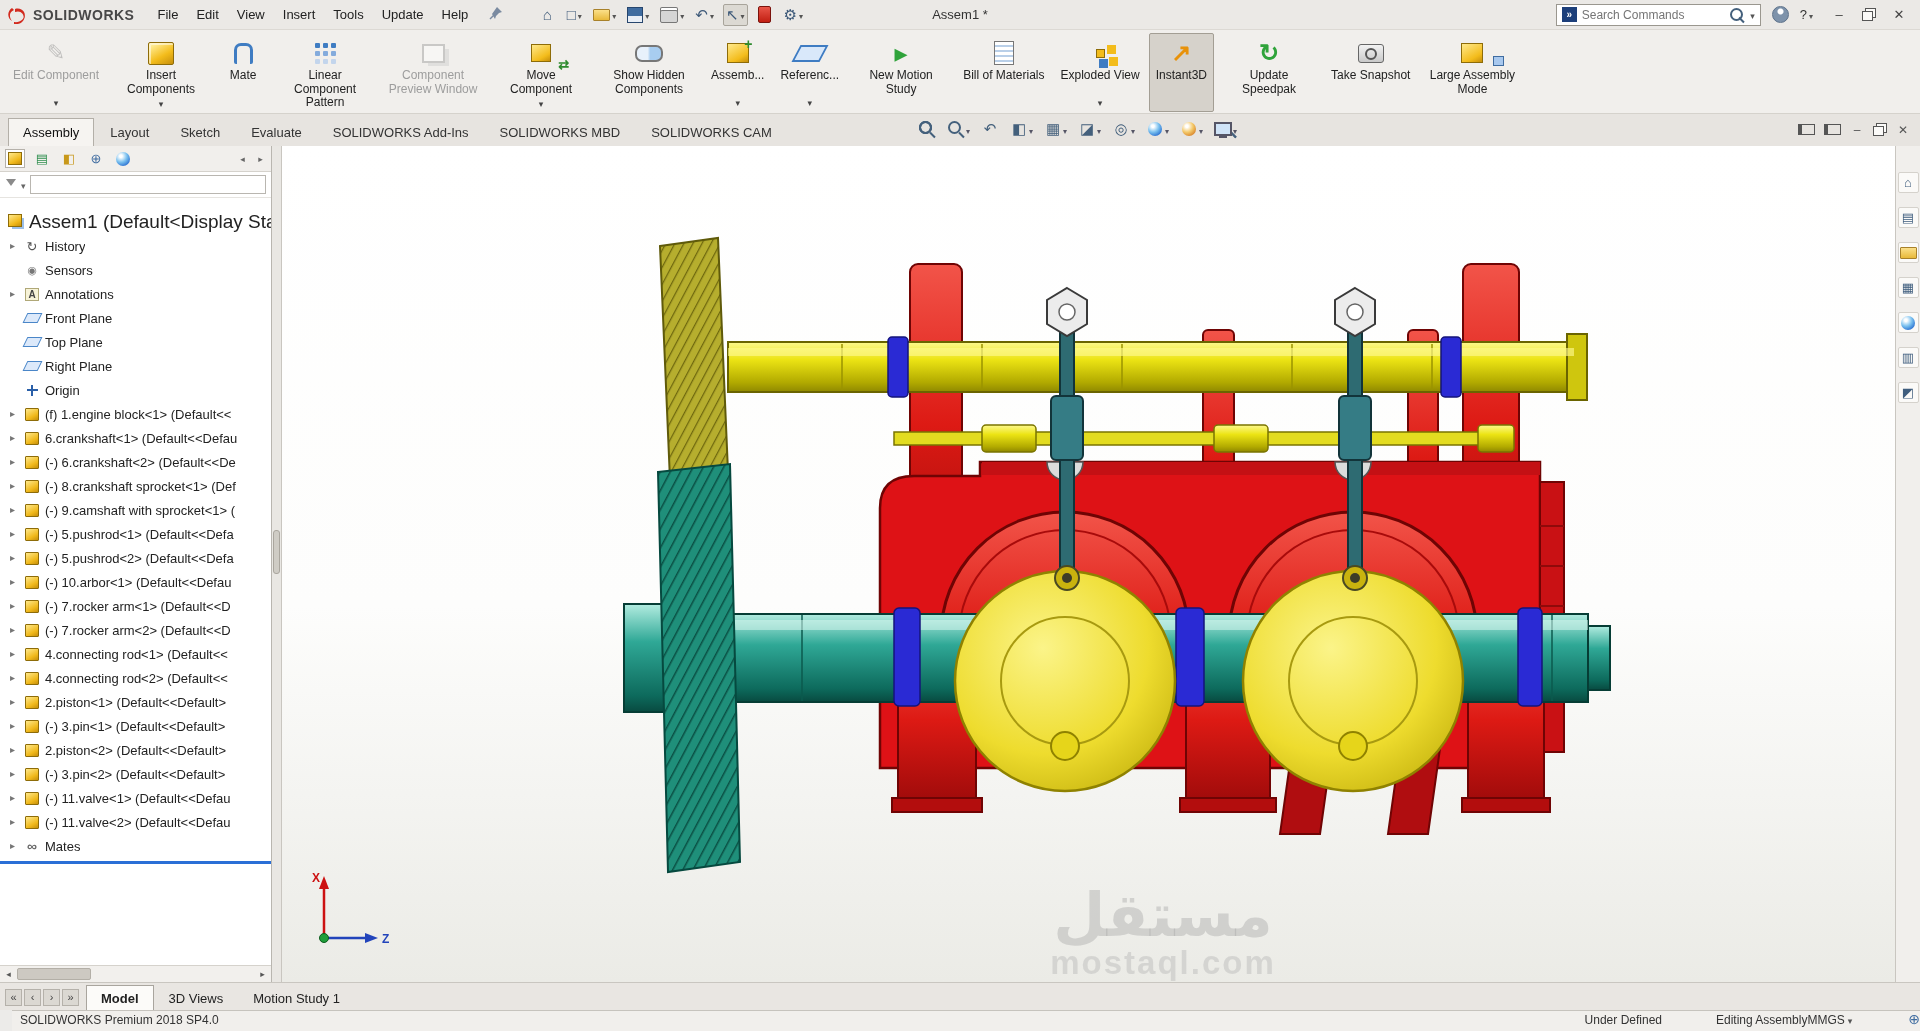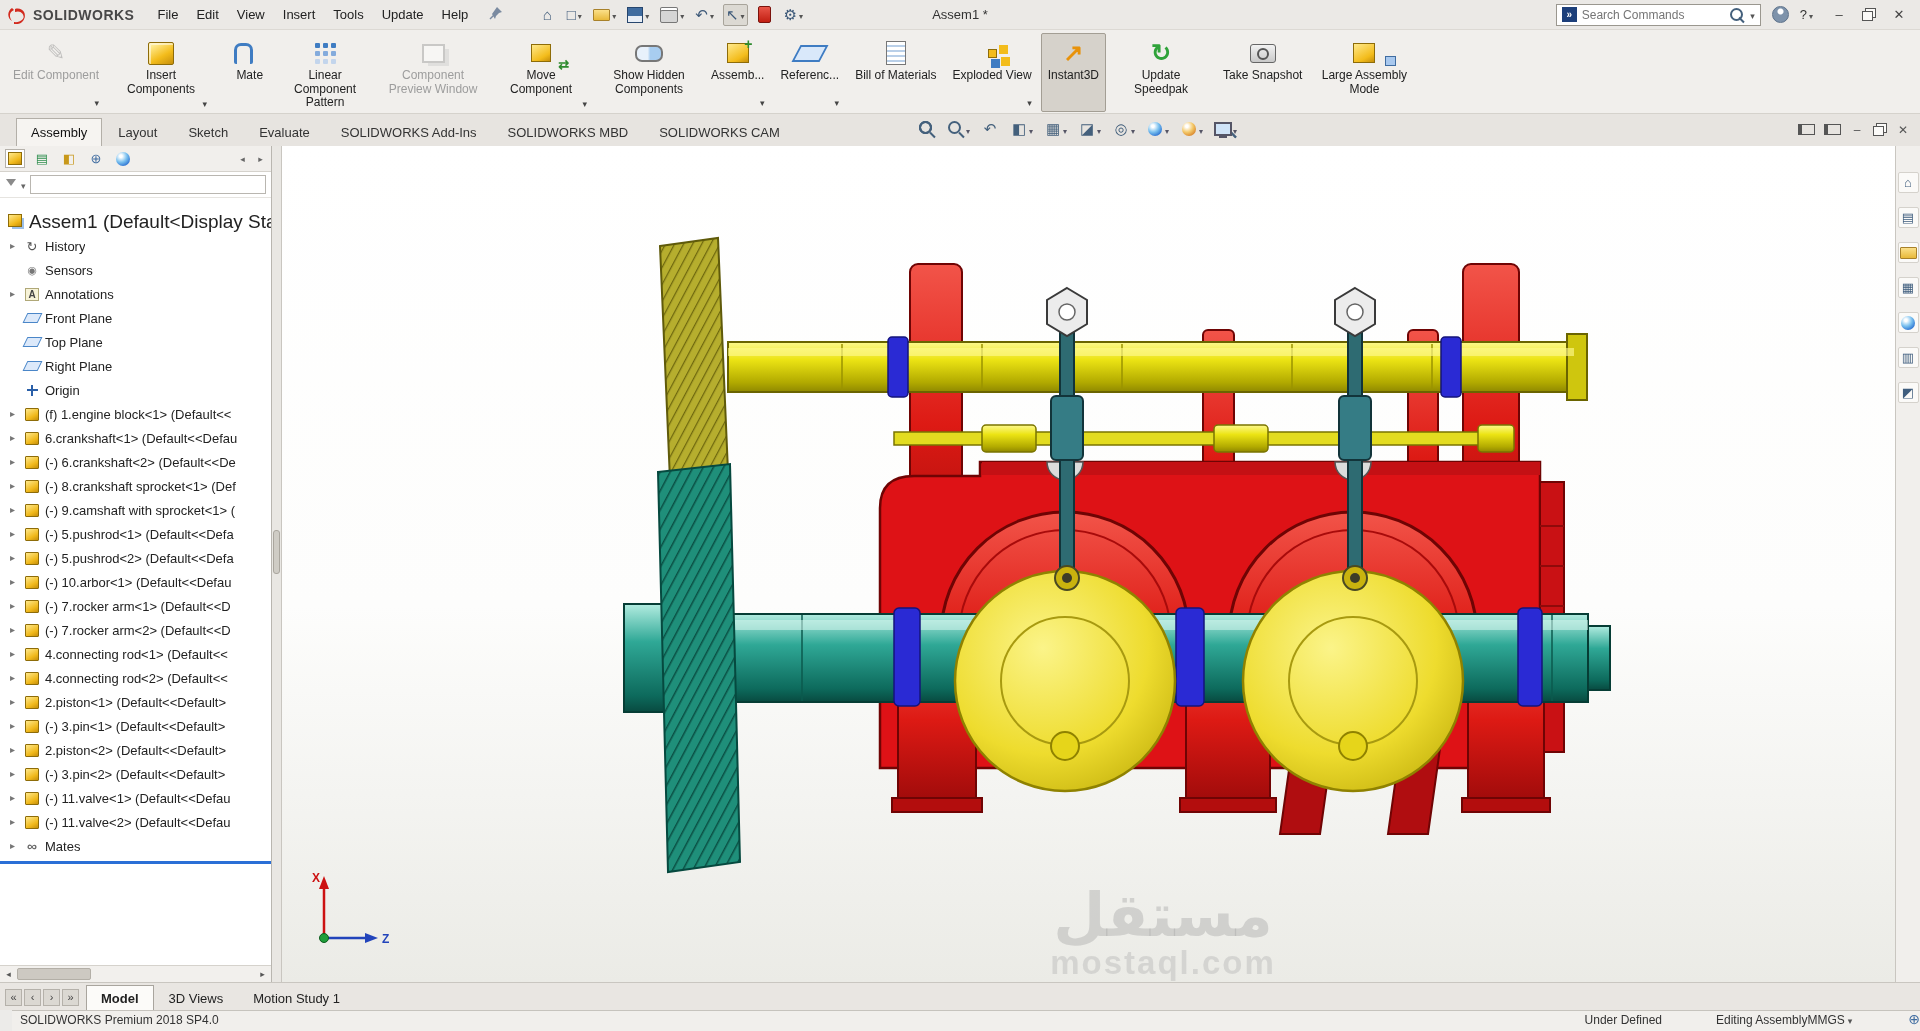--- a/index.html
+++ b/index.html
@@ -42,21 +42,21 @@
 .qic.i-print::before{content:"";width:16px;height:11px;background:#d5d5d5;border:1px solid #777;border-radius:2px;box-shadow:0 -3px 0 -1px #fff,0 -3px 0 0 #777;display:block;margin-top:3px}
 .qic.i-red::before{content:"";width:11px;height:15px;background:linear-gradient(#e85548,#c21f12);border:1px solid #7a120c;border-radius:2px;display:block}
 .i-user{width:17px;height:17px;border-radius:50%;background:radial-gradient(circle at 50% 30%,#fff 2.5px,#7e93ab 3.5px);border:1px solid #5c718a;display:inline-block}
 .hic.i-ball::before,.rp-icon.i-ball::before,.pti.i-ball::before{content:"";width:14px;height:14px;border-radius:50%;background:radial-gradient(circle at 35% 30%,#fff 10%,#79c0ef 45%,#2a6fd0 80%,#123f80);display:block}
 .hic.i-ball2::before{content:"";width:14px;height:14px;border-radius:50%;background:radial-gradient(circle at 35% 30%,#fff 10%,#f4c96a 45%,#d8842a 80%,#7a4210);display:block}
 .hic.i-monitor::before{content:"";width:15px;height:10px;border:2px solid #556;background:#cfe3f7;display:block}
 .hic.i-monitor::after{content:"";width:8px;height:2px;background:#556;position:absolute;left:5px;bottom:0}
 
 
 .ribbon{position:absolute;left:0;top:30px;width:1920px;height:84px;background:#f1efec;border-bottom:1px solid #d5d2cc;display:flex;align-items:stretch;padding:3px 4px 0 6px;z-index:20}
-.rbtn{display:flex;flex-direction:column;align-items:flex-end;height:79px;min-width:54px;max-width:106px;padding:3px 6px 2px;font-size:12px;text-align:center;color:#222;border:1px solid transparent;border-radius:2px;margin-right:2px}
+.rbtn{display:flex;flex-direction:column;align-items:center;height:79px;min-width:54px;max-width:106px;padding:3px 6px 2px;font-size:12px;text-align:center;color:#222;border:1px solid transparent;border-radius:2px;margin-right:2px}
 .rbtn.disabled{color:#9d9d9d}
 .rbtn.disabled .ric{filter:grayscale(1);opacity:.45}
 .rbtn.active{background:#d6d2cb;border-color:#a39e94}
 .ric{height:32px;width:100%;display:flex;align-items:center;justify-content:center;position:relative;flex:none}
 .rlabel{display:block;line-height:1.13}
 .rcaret{display:none;margin-top:auto}
 .rbtn.dropdown .rcaret{display:block}
 .rcaret::before{content:"▾";font-size:9px;color:#444}
 
 .i-edit .ric::before{content:"✎";font-size:22px;color:#888}
@@ -77,21 +77,21 @@
 .i-expl .ric::before{content:"";width:7px;height:7px;background:#f3bc1b;border:1px solid #8e6c08;box-shadow:11px -4px 0 #f3bc1b,3px 10px 0 #3f7cc2,13px 8px 0 #f3bc1b}
 .i-i3d .ric::before{content:"↗";font-size:24px;font-weight:bold;color:#e8920a}
 .i-speed .ric::before{content:"↻";font-size:24px;font-weight:bold;color:#2fa33a}
 .i-snap .ric::before{content:"";width:24px;height:17px;background:linear-gradient(#f2f2f2,#c9c9c9);border:1px solid #666;border-radius:3px}
 .i-snap .ric::after{content:"";width:8px;height:8px;border:2px solid #555;border-radius:50%;position:absolute;top:11px;left:50%;margin-left:-6px}
 .i-lam .ric::before{content:"";width:20px;height:18px;background:linear-gradient(150deg,#ffe98c,#f3bc1b 70%,#c68f0c);border:1px solid #8e6c08}
 .i-lam .ric::after{content:"";width:9px;height:8px;background:#a8c8ee;border:1px solid #3f6ca0;position:absolute;right:14px;bottom:3px}
 
 
 .tabrow{position:absolute;left:0;top:114px;width:1920px;height:32px;background:#e7e4e0;z-index:20}
-.ctabs{display:inline-flex;align-items:flex-end;height:100%;padding-left:16px}
+.ctabs{display:inline-flex;align-items:flex-end;height:100%;padding-left:8px}
 .ctab{padding:6px 14px 6px;font-size:13px;color:#333;border:1px solid transparent;border-bottom:none;margin-right:1px}
 .ctab.active{background:#f6f4f1;border-color:#b3afa8;color:#111}
 .headsup{position:absolute;left:918px;top:6px;display:flex;align-items:center;gap:11px}
 .hitem{display:inline-flex;align-items:center}
 .hic{width:18px;height:18px;display:inline-flex;align-items:center;justify-content:center;position:relative;color:#44607c;font-size:15px}
 .hcaret{display:none}
 .hitem.caret .hcaret{display:inline-block}
 .hcaret::before{content:"▾";font-size:8px;color:#556;margin-left:1px}
 .docwin{position:absolute;right:10px;top:8px;display:flex;align-items:center;gap:9px}
 .dwb{display:inline-flex;align-items:center;justify-content:center;color:#555;font-size:12px;min-width:14px;height:15px}
@@ -293,20 +293,25 @@
     <div class="rbtn i-asmfeat dropdown">
       <span class="ric"></span>
       <span class="rlabel">Assemb...</span>
       <span class="rcaret"></span>
     </div>
     <div class="rbtn i-ref dropdown">
       <span class="ric"></span>
       <span class="rlabel">Referenc...</span>
       <span class="rcaret"></span>
     </div>
+    <div class="rbtn i-motion">
+      <span class="ric"></span>
+      <span class="rlabel">New Motion Study</span>
+
+    </div>
     <div class="rbtn i-bom">
       <span class="ric"></span>
       <span class="rlabel">Bill of Materials</span>
 
     </div>
     <div class="rbtn i-expl dropdown">
       <span class="ric"></span>
       <span class="rlabel">Exploded View</span>
       <span class="rcaret"></span>
     </div>

